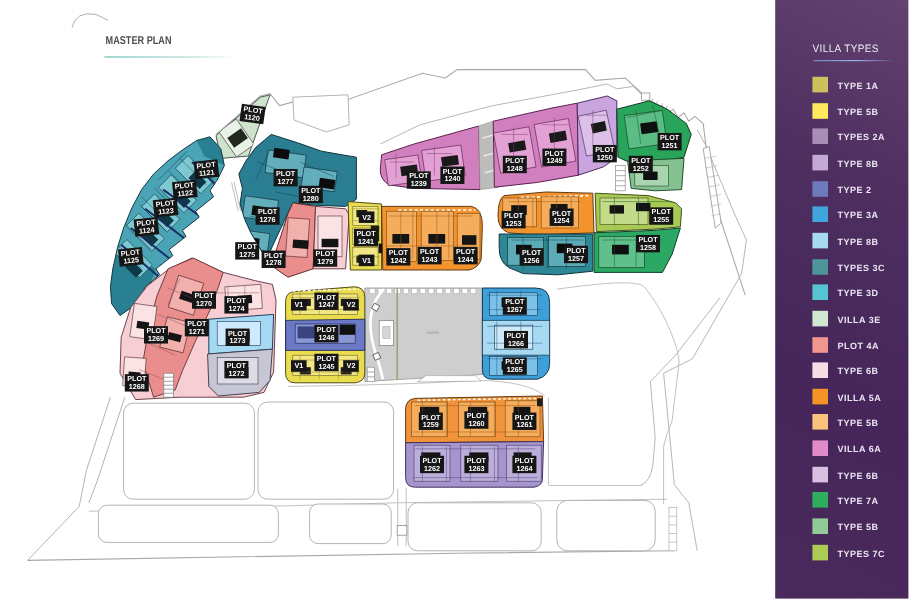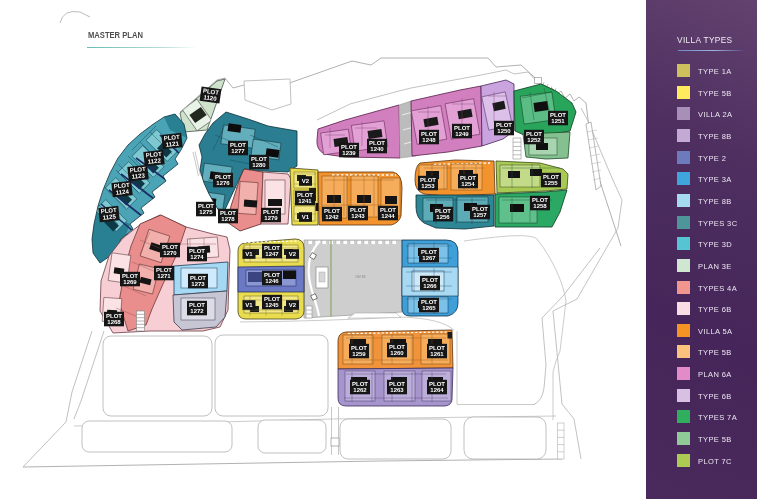--- a/index.html
+++ b/index.html
@@ -7,21 +7,21 @@
   #stage{position:relative;width:768px;height:499px;background:#fff;}
   svg{position:absolute;left:0;top:0;}
   .lt{fill:#fff;font-family:"Liberation Sans",sans-serif;font-weight:bold;font-size:6px;text-anchor:middle;}
   #sidebar{position:absolute;left:646px;top:0;width:111px;height:499px;
     background:linear-gradient(205deg,#63426f 0%,#4e2f60 30%,#46265a 65%,#4a2a5c 100%);}
   #sbtitle{position:absolute;left:31px;top:34.5px;color:#f0ecf4;font-size:9px;letter-spacing:0.4px;transform:scaleX(.92);transform-origin:0 0;}
   #sbline{position:absolute;left:32px;top:50px;width:65px;height:1px;
     background:linear-gradient(90deg,#6f86c9,#9fb4e0 55%,#5c4a85);}
   .leg{position:absolute;left:31px;width:80px;height:14px;}
   .sw{position:absolute;left:0;top:0;width:13px;height:13px;}
-  .lg{position:absolute;left:21px;top:3px;color:#ece6f2;font-size:7.5px;letter-spacing:.4px;}
+  .lg{position:absolute;left:21px;top:3px;color:#ece6f2;font-size:7.5px;letter-spacing:.4px;font-weight:bold;}
 </style>
 </head>
 <body>
 <div id="stage">
 
 <svg id="map" width="768" height="499" viewBox="0 0 768 499">
 
 <path d="M60,23 Q63,9 80,12 L90,17" fill="none" stroke="#aaaaaa" stroke-width="0.8"></path>
 
 <path d="M180,112 L217,80 L225,78 L233,88 L259,81 L264,92 L352,61 L371,65 L381,58 L488,58 L496,67 L521,65 L544,86 L547,92 L552,88 L556,95 L561,91 L565,98 L570,94 L574,101 L579,97 L586,103 L593,160 L621,246" fill="none" stroke="#a8a8a8" stroke-width="0.9"></path>
@@ -753,21 +753,21 @@
         <span class="lg">TYPE 1A</span>
       </div>
 
   <div class="leg" style="top:85.7px">
         <span class="sw" style="background:#ffe95c"></span>
         <span class="lg">TYPE 5B</span>
       </div>
 
   <div class="leg" style="top:107.3px">
         <span class="sw" style="background:#a78fb8"></span>
-        <span class="lg">VILLA 2A</span>
+        <span class="lg">TYPES 2A</span>
       </div>
 
   <div class="leg" style="top:128.9px">
         <span class="sw" style="background:#c3aad4"></span>
         <span class="lg">TYPE 8B</span>
       </div>
 
   <div class="leg" style="top:150.6px">
         <span class="sw" style="background:#6d7abc"></span>
         <span class="lg">TYPE 2</span>
@@ -788,61 +788,61 @@
         <span class="lg">TYPES 3C</span>
       </div>
 
   <div class="leg" style="top:237.2px">
         <span class="sw" style="background:#57c4d4"></span>
         <span class="lg">TYPE 3D</span>
       </div>
 
   <div class="leg" style="top:258.9px">
         <span class="sw" style="background:#cfe6d0"></span>
-        <span class="lg">PLAN 3E</span>
+        <span class="lg">VILLA 3E</span>
       </div>
 
   <div class="leg" style="top:280.5px">
         <span class="sw" style="background:#f0968f"></span>
-        <span class="lg">TYPES 4A</span>
+        <span class="lg">PLOT 4A</span>
       </div>
 
   <div class="leg" style="top:302.1px">
         <span class="sw" style="background:#f8dee4"></span>
         <span class="lg">TYPE 6B</span>
       </div>
 
   <div class="leg" style="top:323.8px">
         <span class="sw" style="background:#f59325"></span>
         <span class="lg">VILLA 5A</span>
       </div>
 
   <div class="leg" style="top:345.4px">
         <span class="sw" style="background:#fac27d"></span>
         <span class="lg">TYPE 5B</span>
       </div>
 
   <div class="leg" style="top:367.1px">
         <span class="sw" style="background:#e18cc8"></span>
-        <span class="lg">PLAN 6A</span>
+        <span class="lg">VILLA 6A</span>
       </div>
 
   <div class="leg" style="top:388.8px">
         <span class="sw" style="background:#d7c0e2"></span>
         <span class="lg">TYPE 6B</span>
       </div>
 
   <div class="leg" style="top:410.4px">
         <span class="sw" style="background:#2fae5e"></span>
-        <span class="lg">TYPES 7A</span>
+        <span class="lg">TYPE 7A</span>
       </div>
 
   <div class="leg" style="top:432.0px">
         <span class="sw" style="background:#90ca96"></span>
         <span class="lg">TYPE 5B</span>
       </div>
 
   <div class="leg" style="top:453.7px">
         <span class="sw" style="background:#abcb52"></span>
-        <span class="lg">PLOT 7C</span>
+        <span class="lg">TYPES 7C</span>
       </div>
 </div>
 </div>
 
 </body></html>

